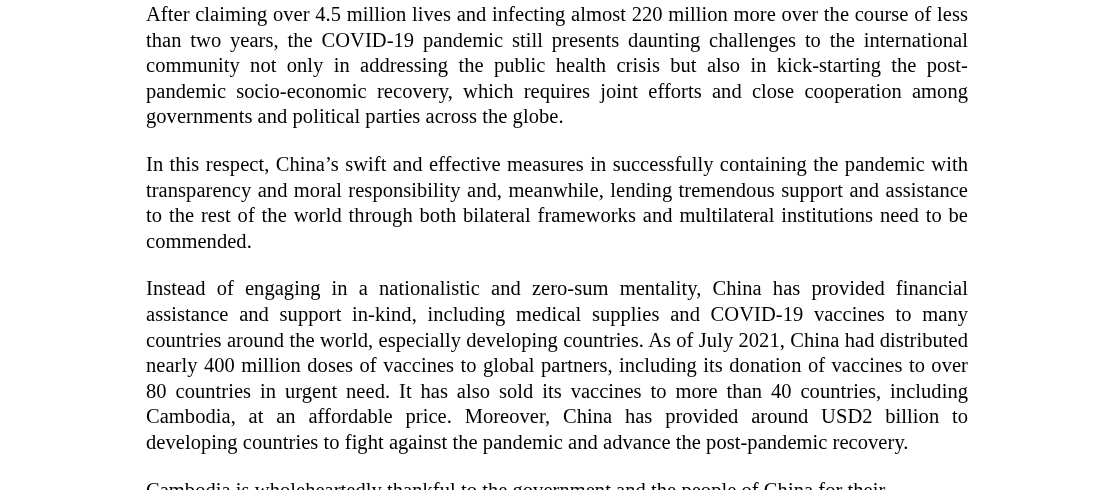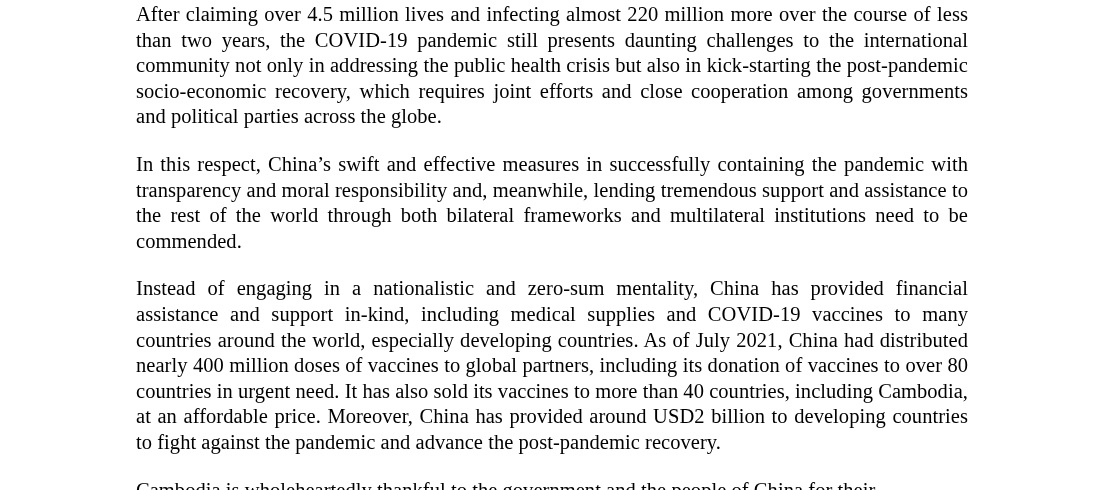--- a/index.html
+++ b/index.html
@@ -18,21 +18,21 @@
     width: 1100px;
     height: 490px;
     background: #ffffff;
     box-sizing: border-box;
     padding: 0 132px 0 136px;
   }
   .doc-body {
     padding-top: 2px;
   }
   p.para {
-    margin: 0 0 22px 0;
+    margin: 0 0 22px 10px;
     font-size: 20.5px;
     line-height: 25.6px;
     color: #000000;
     text-align: justify;
     text-justify: inter-word;
     letter-spacing: 0.05px;
   }
   p.para:last-child {
     margin-bottom: 0;
   }

